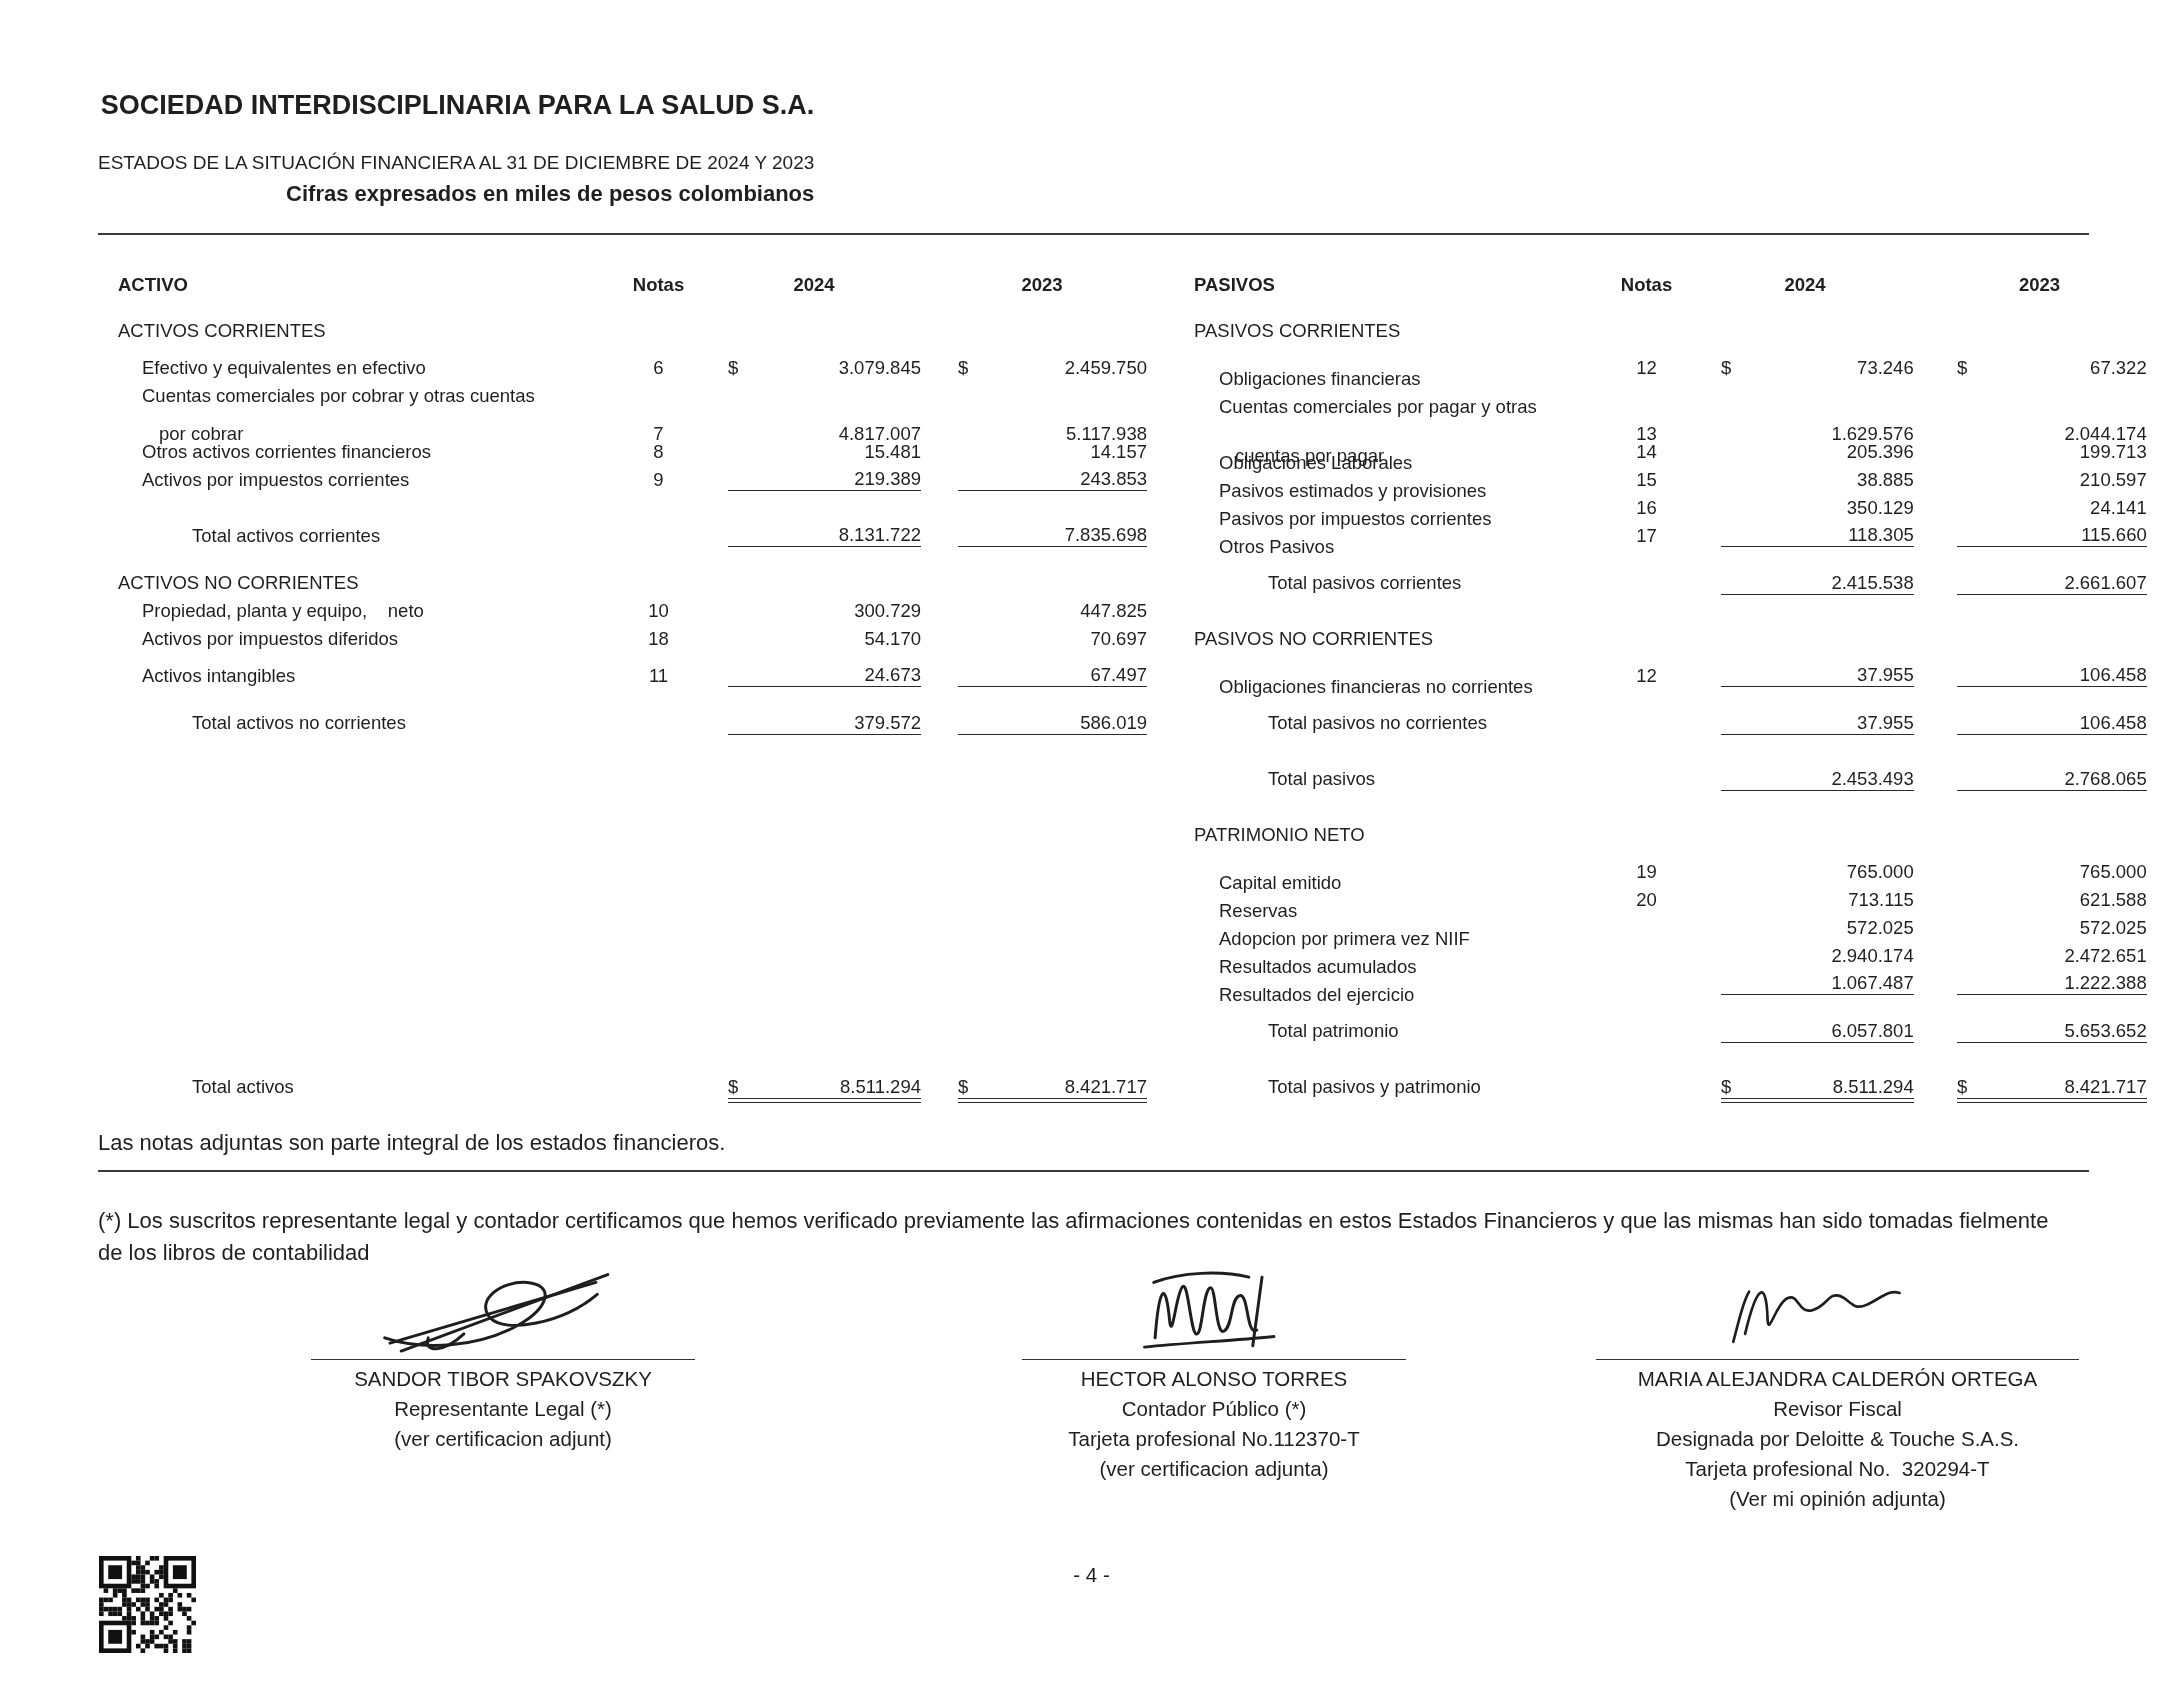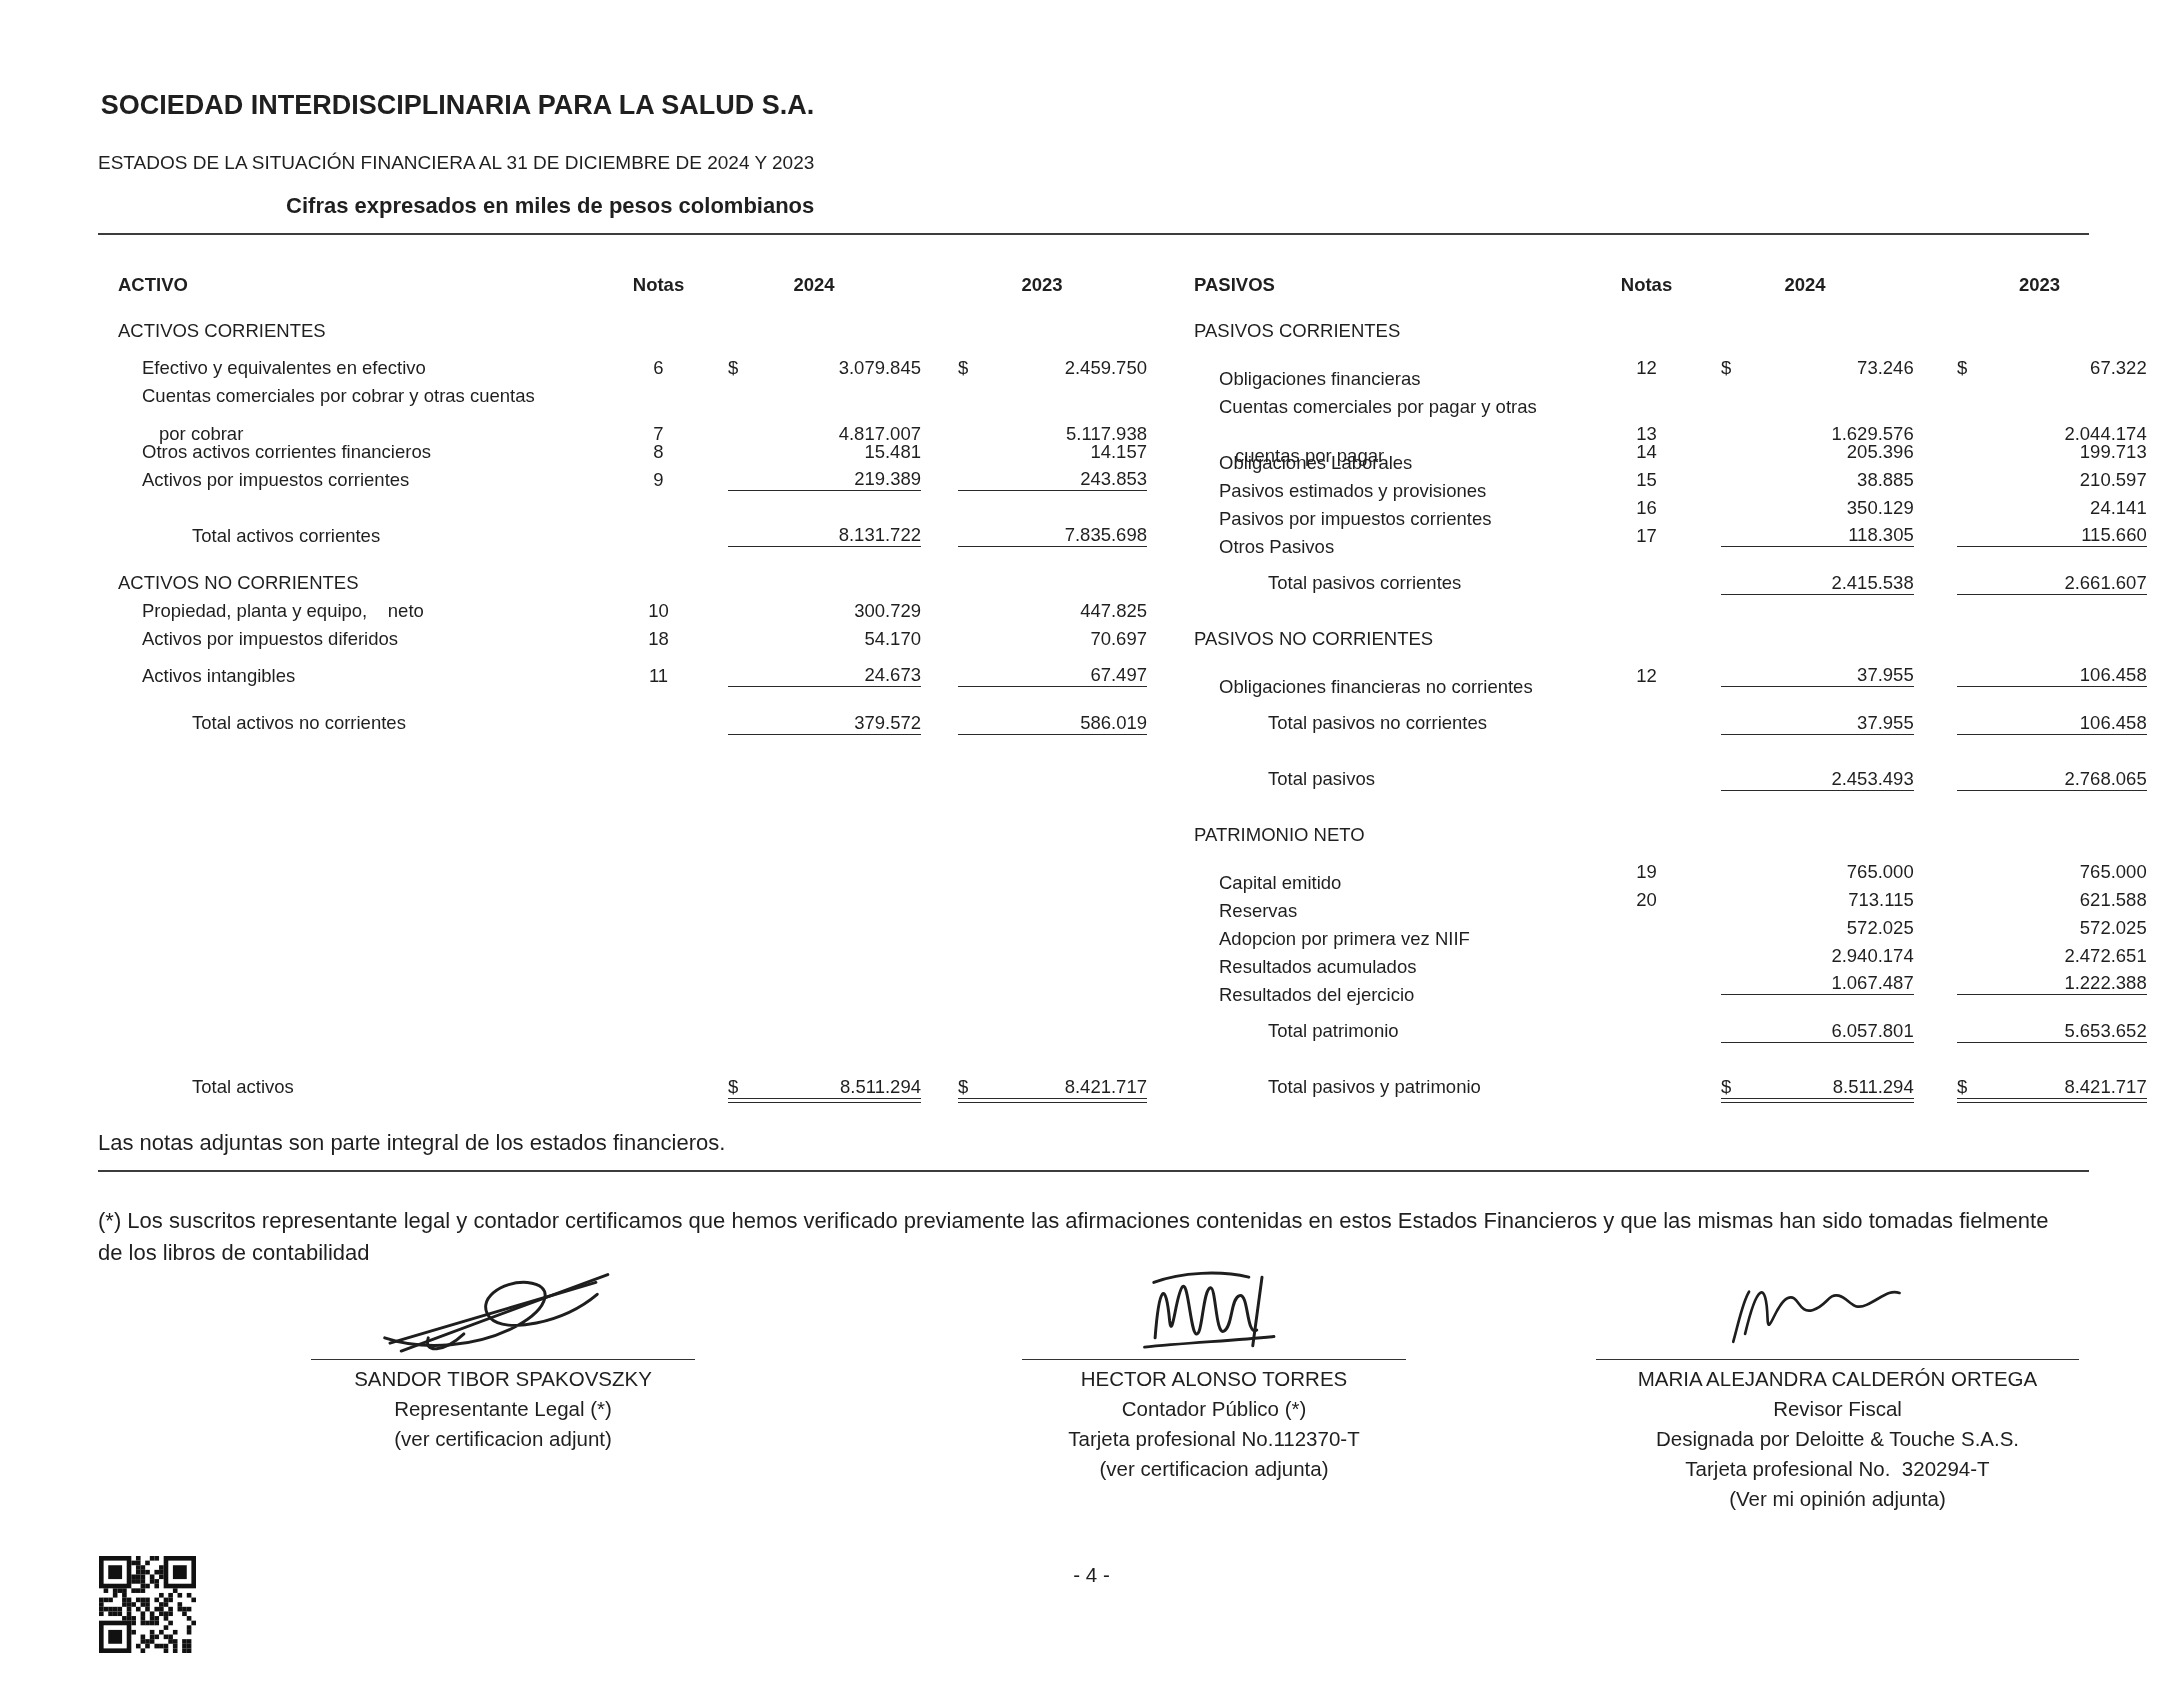--- a/index.html
+++ b/index.html
@@ -5,21 +5,21 @@
   * { margin:0; padding:0; box-sizing:border-box; }
   html,body { background:#ffffff; }
   .page {
     position:relative; width:2183px; height:1687px; background:#ffffff;
     font-family:"Liberation Sans", sans-serif; color:#1f1f1f; overflow:hidden;
   }
   
   .header { position:absolute; left:98px; top:89px;text-align:right; }
   .title   { font-size:27px; font-weight:700; line-height:32px; }
   .subtitle{ font-size:19px; font-weight:400; line-height:26.5px; margin-top:29px; }
-  .subtitle2{ font-size:22px; font-weight:600; line-height:26.5px; margin-top:16px; }
+  .subtitle2{ font-size:22px; font-weight:600; line-height:26.5px; margin-top:4px; }
   .rule-top    { position:absolute; left:98px; right:94px; top:233px;  border-top:2px solid #3c3c3c; }
   .rule-bottom { position:absolute; left:98px; right:94px; top:1170px; border-top:2px solid #3c3c3c; }
 
   
   .table { position:absolute; left:98px; top:270px; width:1989px; font-size:18.5px; }
   .thead, .trow {
     display:grid;
     grid-template-columns:516px 73px 222px 218px 23px 412px 73px 228px 225px;
     gap:8px;
   }

